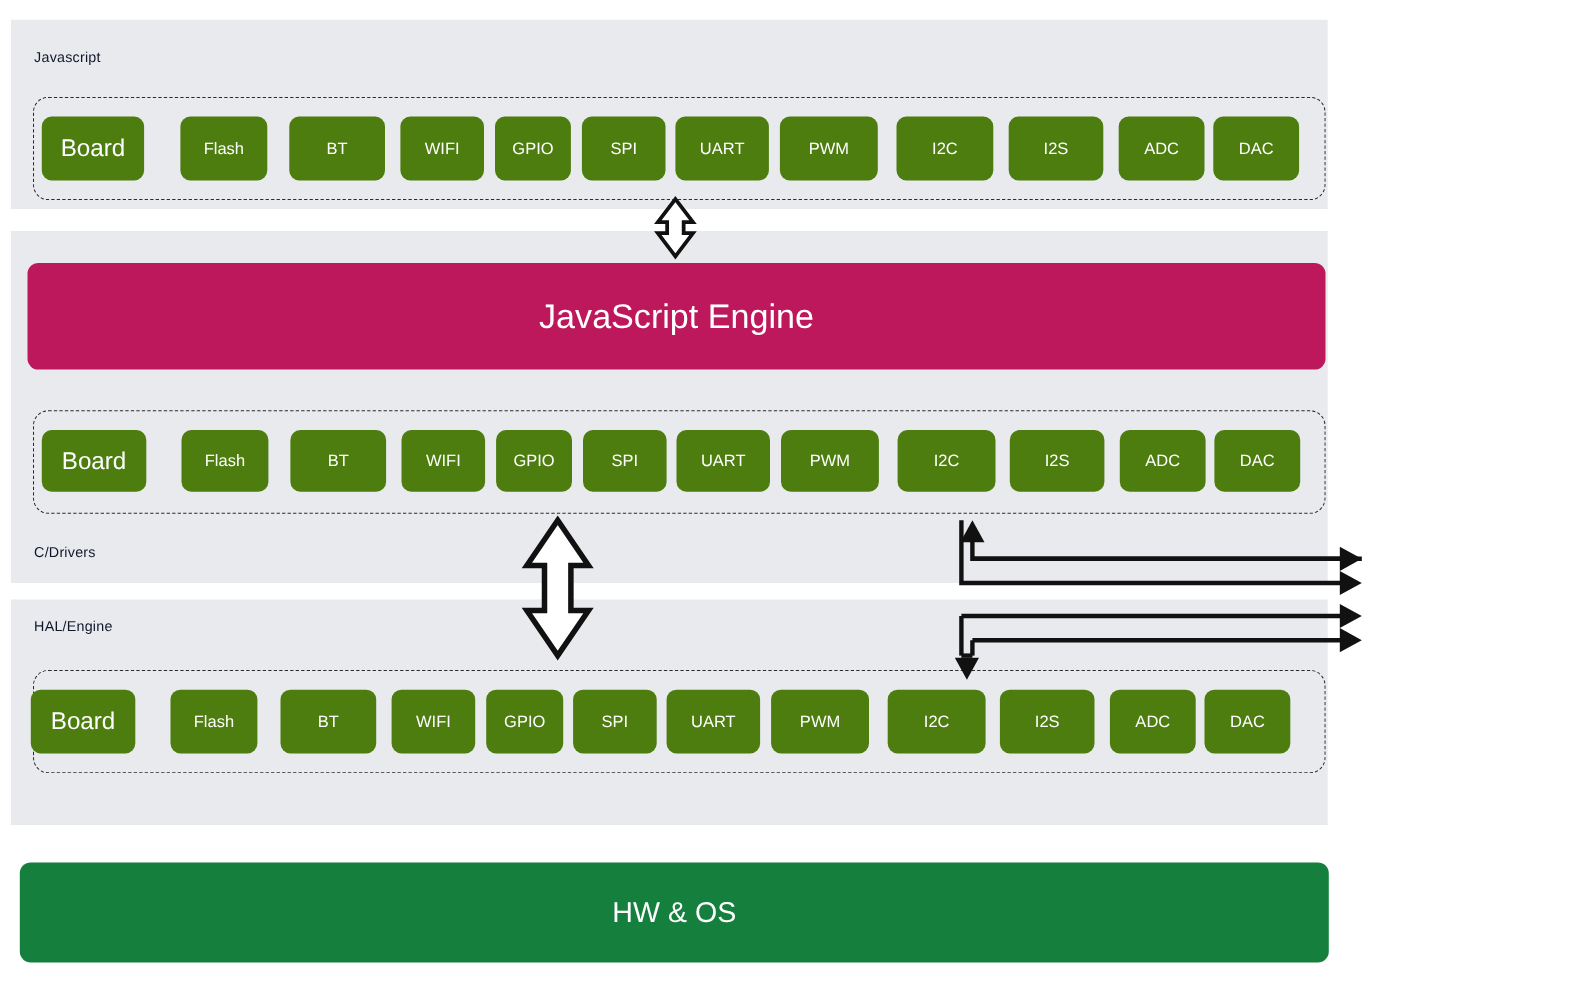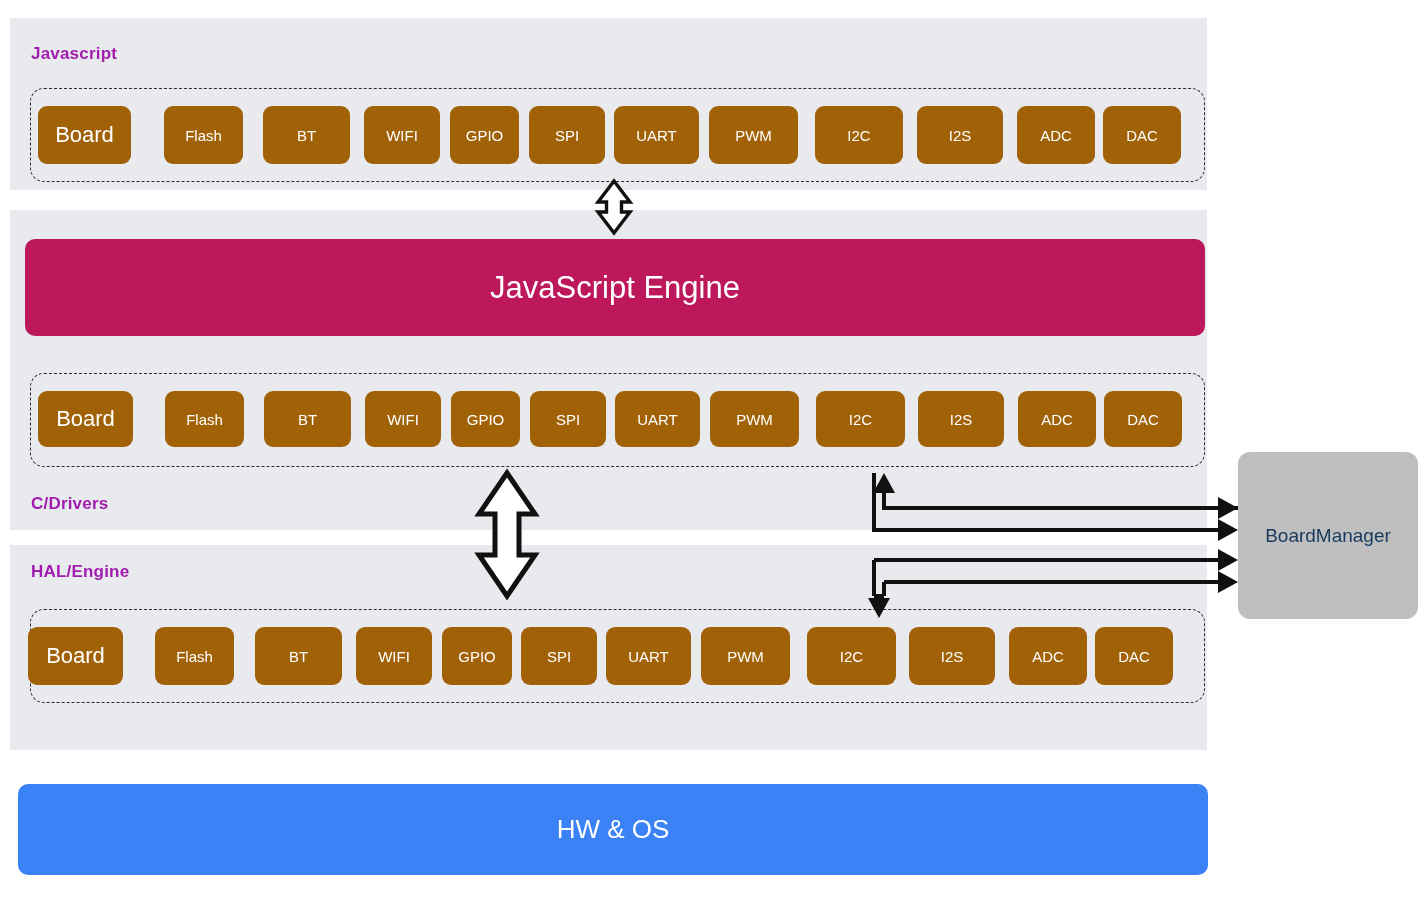--- a/index.html
+++ b/index.html
@@ -11,56 +11,56 @@
   .stage{position:absolute;left:0;top:0;width:1428px;height:906px;}
 
   
   .panel{
     position:absolute;background:#E8EAED;
   }
 
   
   .layer-title{
     position:absolute;
-    font-size:17px;font-weight:bold;color:#a21caf;
+    font-size:13px;font-weight:normal;color:#0f172a;
     letter-spacing:.2px;white-space:nowrap;
   }
 
   
   .dashed-group{
     position:absolute;
     border:1.6px dashed #2b2b2b;
     border-radius:14px;
     background:transparent;
     box-sizing:border-box;
   }
 
   
   .chip{
     position:absolute;
-    background:#a16207;
+    background:#4d7c0f;
     border-radius:9px;
     color:#ffffff;
     display:flex;align-items:center;justify-content:center;
     font-size:15px;
     box-sizing:border-box;
     white-space:nowrap;
   }
   .chip.big{font-size:22px;}
 
   
   .bar{
     position:absolute;
     display:flex;align-items:center;justify-content:center;
     border-radius:10px;
     color:#ffffff;
     box-sizing:border-box;
   }
   .bar-engine{background:#be185d;font-size:31px;}
-  .bar-hwos{background:#3b82f6;font-size:26px;}
+  .bar-hwos{background:#15803d;font-size:26px;}
 
   
   .boardmanager{
     position:absolute;
     background:#BFBFBF;
     border-radius:12px;
     display:flex;align-items:center;justify-content:center;
     color:#173A5E;font-size:19px;
     box-sizing:border-box;
   }
@@ -127,21 +127,20 @@
   <div class="chip" style="left:521px;top:627px;width:76px;height:58px;">SPI</div>
   <div class="chip" style="left:606px;top:627px;width:85px;height:58px;">UART</div>
   <div class="chip" style="left:701px;top:627px;width:89px;height:58px;">PWM</div>
   <div class="chip" style="left:807px;top:627px;width:89px;height:58px;">I2C</div>
   <div class="chip" style="left:909px;top:627px;width:86px;height:58px;">I2S</div>
   <div class="chip" style="left:1009px;top:627px;width:78px;height:58px;">ADC</div>
   <div class="chip" style="left:1095px;top:627px;width:78px;height:58px;">DAC</div>
 
   <div class="bar bar-hwos" style="left:18px;top:784px;width:1190px;height:91px;">HW &amp; OS</div>
 
-  <div class="boardmanager" style="left:1238px;top:452px;width:180px;height:167px;">BoardManager</div>
 
   <svg class="arrows" viewBox="0 0 1428 906">
 
     <g>
       <path d="M 614 181
                L 630 202
                L 621.5 202
                L 621.5 212
                L 630 212
                L 614 233

